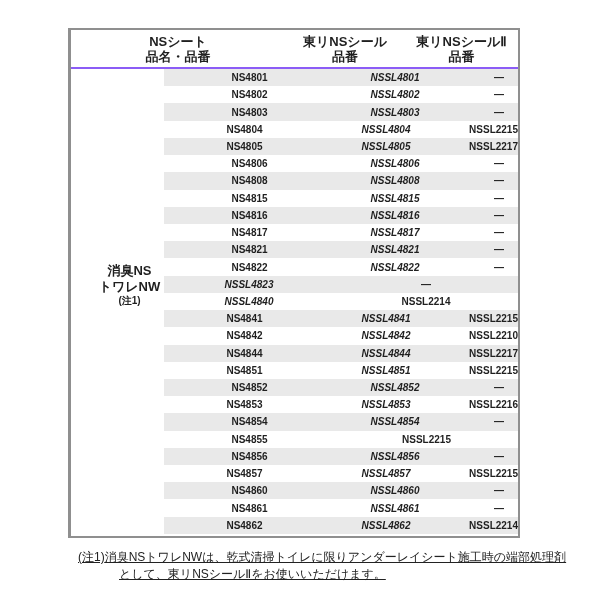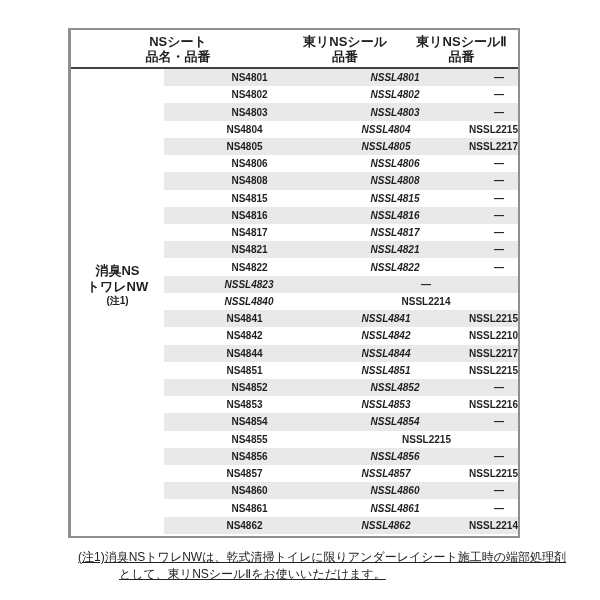--- a/index.html
+++ b/index.html
@@ -13,40 +13,40 @@
   }
   .catalog-table {
     position:absolute; left:68px; top:28px;
     width:452px; height:510px;
     border:2px solid #8f8f8f;
     border-left-width:3px;
     background:#ffffff;
   }
   .thead {
     display:flex; height:39px;
-    border-bottom:2px solid #404040;
+    border-bottom:2px solid #8b5cf6;
     align-items:stretch;
   }
   .th {
     display:flex; flex-direction:column; justify-content:center; align-items:center;
     font-weight:bold; font-size:13px; line-height:15px; text-align:center;
   }
   .th1 { width:214px; }
   .th2 { width:120px; }
   .th3 { flex:1; }
   .tbody { display:flex; flex-direction:column; height:465px; }
   .trow { flex:1; display:flex; align-items:center; font-weight:bold; font-size:10px;gap:25px; }
   .trow.striped { background:linear-gradient(to right, #ffffff 93px, #e9e9e9 93px); }
   .cell { white-space:nowrap; }
   .c1 { width:93px; }
   .c2 { width:121px; text-align:center; }
   .c3 { width:120px; text-align:center;font-style:italic; }
   .c4 { flex:1; text-align:center; }
   .group-label {
-    position:absolute; left:0; top:233px; width:93px;
+    position:absolute; left:12px; top:233px; width:93px;
     text-align:center; font-weight:bold; font-size:13px; line-height:16px;
   }
   .group-label .note-ref { font-size:10px; line-height:12px; font-weight:bold; }
   .footnote {
     position:absolute; left:78px; top:549px; width:452px;
     font-size:12px; line-height:17px; color:#222222;text-decoration:underline;
   }
   .fn-line1 { white-space:nowrap; }
   .fn-line2 { margin-left:41px; white-space:nowrap; }
 </style>

